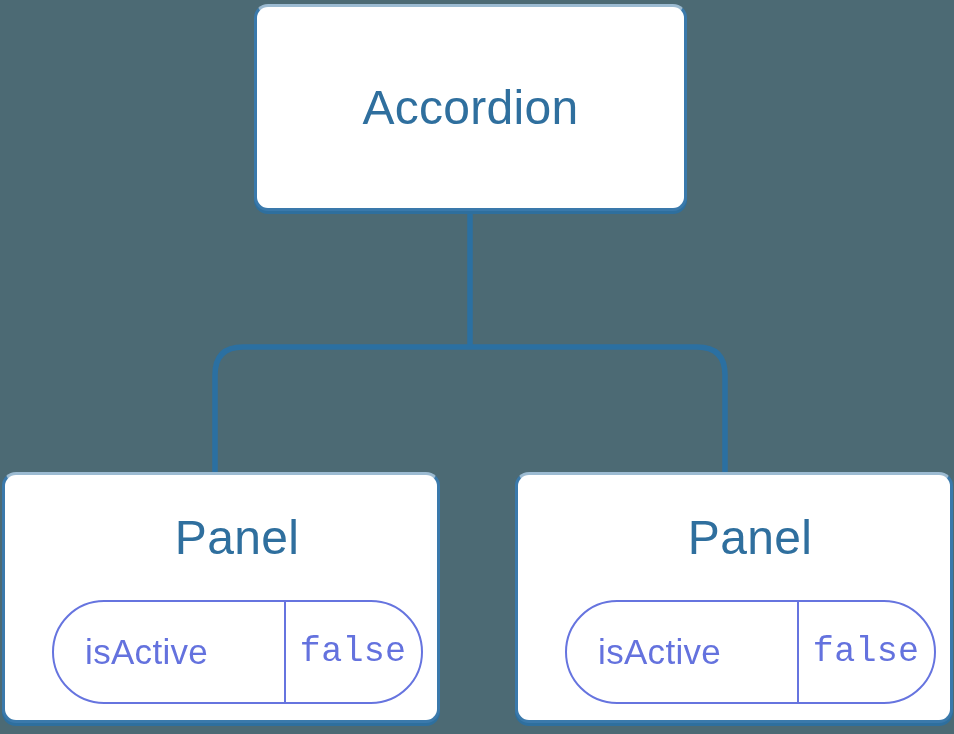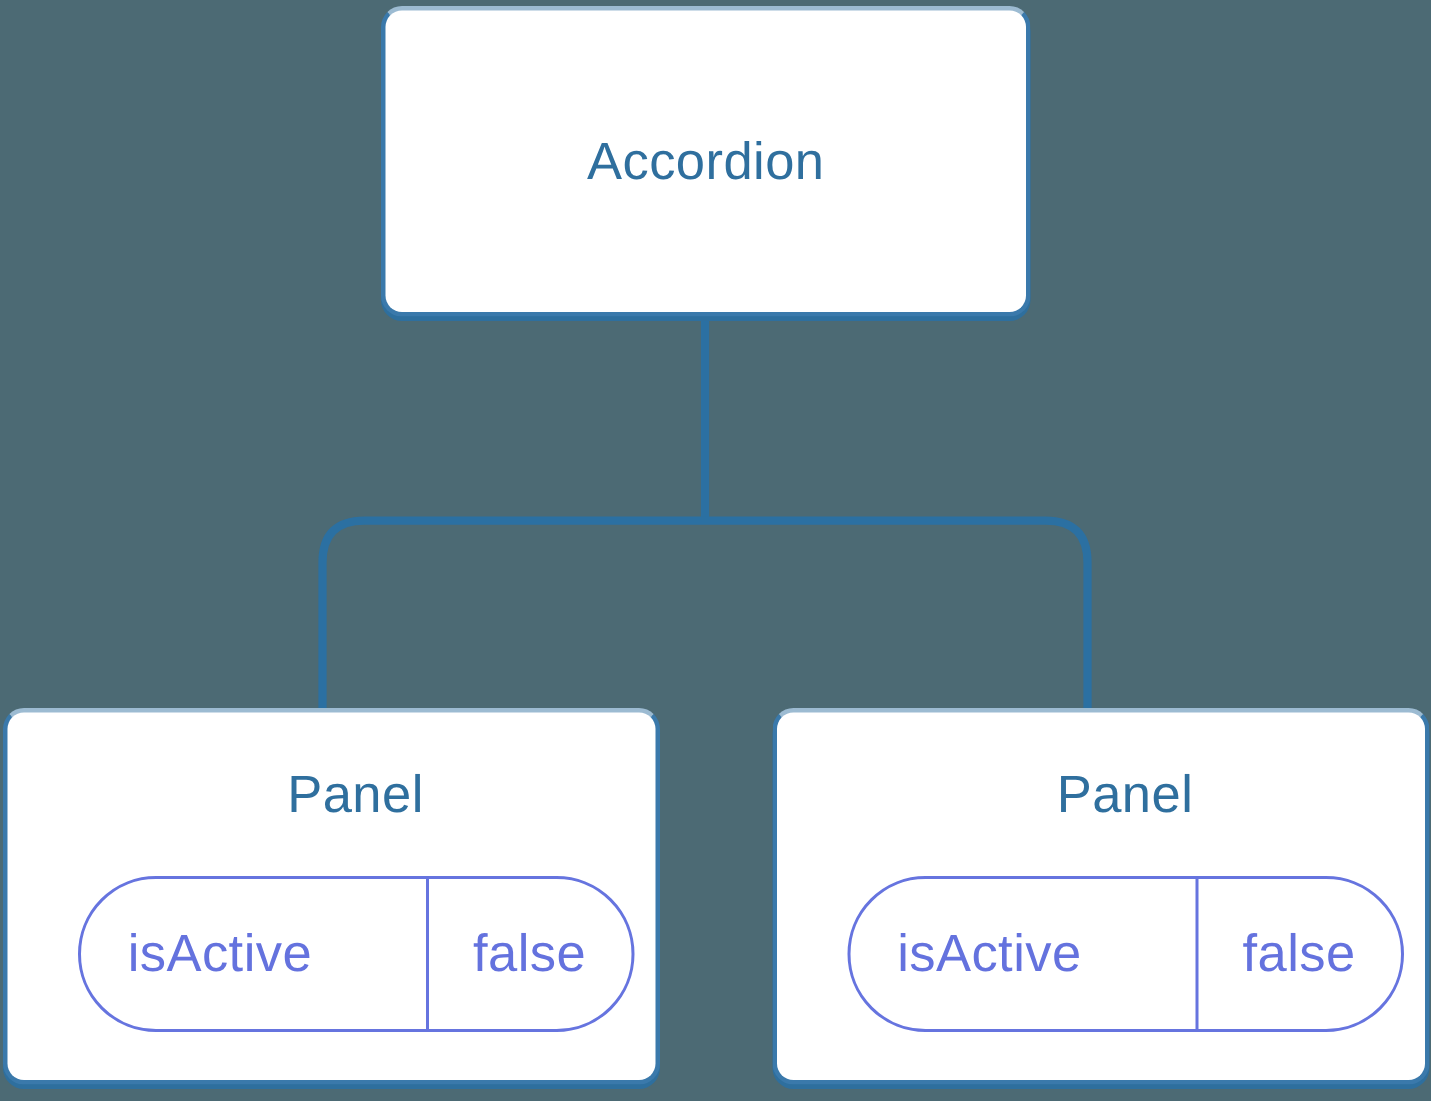--- a/index.html
+++ b/index.html
@@ -41,21 +41,21 @@
     box-shadow:0 3px 0 var(--box-shadow);
   }
   .root-box{
     left:254px;top:4px;
     width:433px;height:207px;
     display:flex;
     align-items:center;
     justify-content:center;
   }
   .box-title{
-    font-size:35px;
+    font-size:48px;
     font-weight:500;
     color:var(--title-text);
     letter-spacing:.3px;
     line-height:1.2;
   }
   .panel{
     top:472px;
     width:438px;height:251px;
     display:flex;
     flex-direction:column;
@@ -81,20 +81,21 @@
     justify-content:center;
     font-size:35px;
     font-weight:400;
     color:var(--pill-text);
     letter-spacing:.3px;
   }
   .pill-cell.name{width:58%;}
   .pill-cell.value{
     width:42%;
     border-left:2.5px solid var(--pill-border);
+    font-family:Liberation Mono, monospace;
   }
 </style>
 </head>
 <body>
 
 <div class="canvas">
 
   <svg class="connector" width="954" height="734" viewBox="0 0 954 734">
     <path d="M470 206 V347" fill="none" stroke="var(--connector)" stroke-width="5.5"></path>
     <path d="M215 476 V375 Q215 347 243 347 L697 347 Q725 347 725 375 V476" fill="none" stroke="var(--connector)" stroke-width="5.5"></path>

